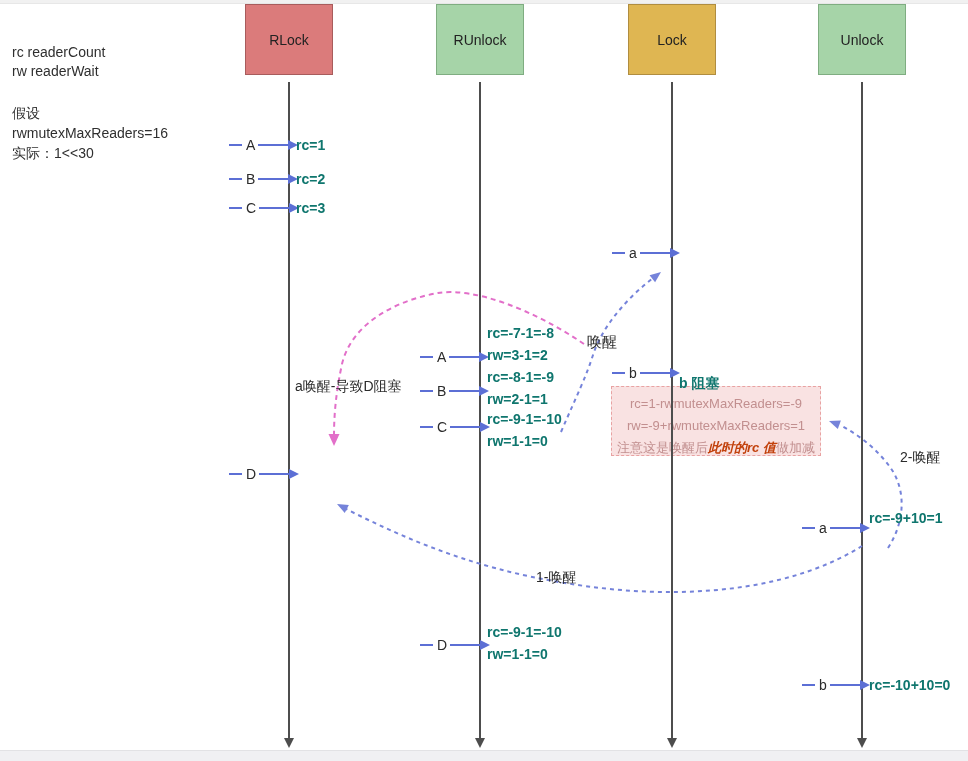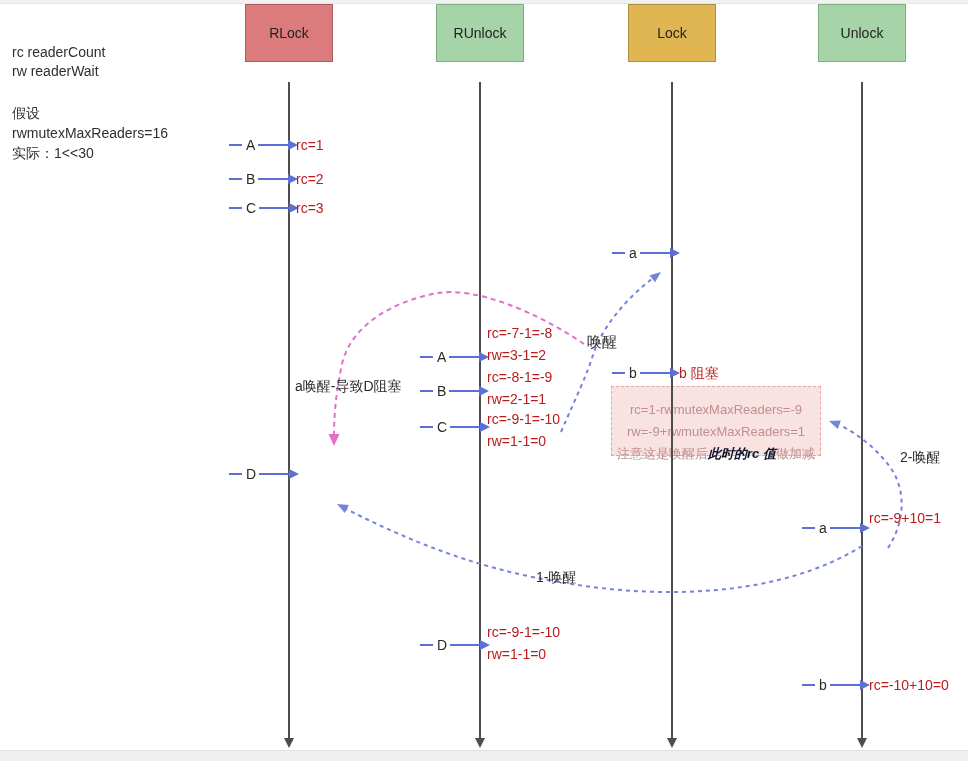--- a/index.html
+++ b/index.html
@@ -6,49 +6,49 @@
   body{font-family:"Liberation Sans","DejaVu Sans",sans-serif;-webkit-font-smoothing:antialiased;}
   .canvas{position:relative;width:968px;height:761px;background:#fff;overflow:hidden;}
 
   .top-strip{position:absolute;left:0;top:0;width:968px;height:3px;background:#f1f1f1;border-bottom:1px solid #e7e7e7;z-index:0;}
   .bottom-strip{position:absolute;left:0;top:750px;width:968px;height:11px;background:#f0f0f3;border-top:1px solid #e2e2e5;z-index:0;}
 
   
   .legend-line{position:absolute;left:12px;font-size:14px;color:#2f2f2f;white-space:nowrap;z-index:4;}
 
   
-  .col-box{position:absolute;top:4px;width:88px;height:58px;box-sizing:border-box;border:1px solid #888;
+  .col-box{position:absolute;top:4px;width:88px;height:71px;box-sizing:border-box;border:1px solid #888;
            display:flex;align-items:center;justify-content:center;font-size:14px;color:#222;z-index:2;}
 
   
   .lifeline{position:absolute;top:82px;width:2px;height:656px;background:#4d4d4d;z-index:2;}
   .line-head{position:absolute;top:738px;width:0;height:0;border-left:5.5px solid transparent;
              border-right:5.5px solid transparent;border-top:10px solid #4d4d4d;z-index:2;}
 
   
   .arrow{position:absolute;height:18px;display:flex;align-items:center;z-index:4;}
   .arrow .seg{width:13px;height:2px;background:#5c6fd5;margin-right:4px;}
   .arrow .letter{font-size:14px;color:#2b2b2b;font-weight:500;margin-right:3px;line-height:1;}
   .arrow .shaft{position:relative;width:30px;height:2px;background:#5c6fd5;margin-right:10px;}
   .arrow .shaft::after{content:"";position:absolute;right:-10px;top:-4px;width:0;height:0;
         border-left:10px solid #5c6fd5;border-top:5px solid transparent;border-bottom:5px solid transparent;}
 
   
-  .labels{position:absolute;font-size:14px;color:#b91c1c;line-height:22px;white-space:nowrap;z-index:4;}
+  .labels{position:absolute;font-size:14px;color:#0f766e;line-height:22px;white-space:nowrap;z-index:4;font-weight:bold;}
   .labels.lh24{line-height:24px;}
 
   
   .ann{position:absolute;font-size:14px;color:#2b2b2b;white-space:nowrap;z-index:5;}
   .ann.big{font-size:15px;}
 
   
   .note{position:absolute;left:611px;top:386px;width:210px;height:70px;box-sizing:border-box;
         background:#f9e2e2;border:1.5px dashed #e8a2a2;z-index:1;
-        font-size:13px;line-height:22px;color:#c28f8f;text-align:center;padding-top:12px;}
-  .note .em{font-weight:700;font-style:italic;color:#0f172a;}
+        font-size:13px;line-height:22px;color:#c28f8f;text-align:center;padding-top:6px;}
+  .note .em{font-weight:700;font-style:italic;color:#c2410c;}
 
   
   svg.overlay{position:absolute;left:0;top:0;width:968px;height:761px;z-index:3;pointer-events:none;}
   .curve-blue{fill:none;stroke:#7583da;stroke-width:2;stroke-dasharray:4 4;}
   .curve-pink{fill:none;stroke:#e26fc9;stroke-width:2;stroke-dasharray:5 4;}
   .head-blue{fill:#7583da;}
   .head-pink{fill:#e26fc9;}
 </style>
 </head>
 <body>
@@ -170,21 +170,21 @@
   <div class="labels" style="left:487px;top:408px">
     <div>rc=-9-1=-10</div>
     <div>rw=1-1=0</div>
   </div>
 
   <div class="arrow" style="left:612px;top:364px">
     <span class="seg"></span>
     <span class="letter">b</span>
     <span class="shaft"></span>
   </div>
-  <div class="labels" style="left:679px;top:362px">
+  <div class="labels" style="left:679px;top:372px">
     <div>b 阻塞</div>
   </div>
 
   <div class="arrow" style="left:802px;top:519px">
     <span class="seg"></span>
     <span class="letter">a</span>
     <span class="shaft"></span>
   </div>
   <div class="labels" style="left:869px;top:507px">
     <div>rc=-9+10=1</div>

